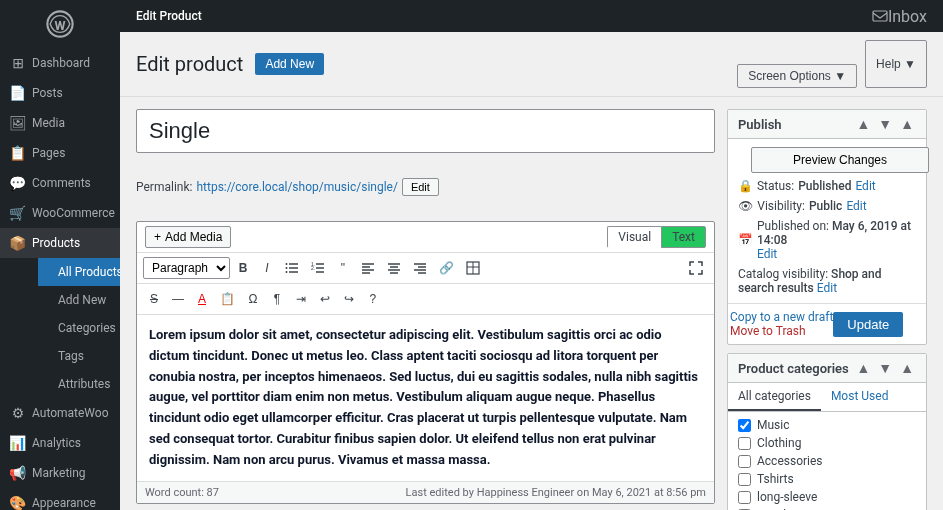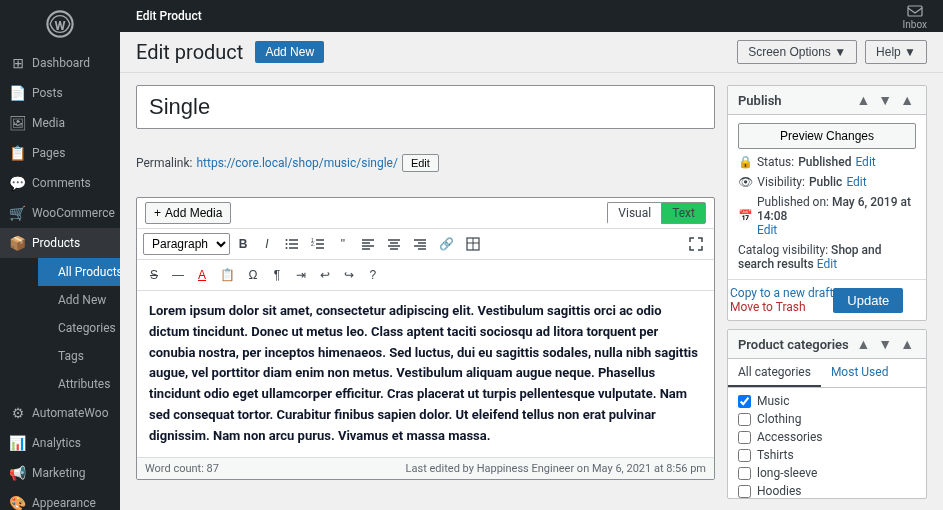--- a/index.html
+++ b/index.html
@@ -19,31 +19,31 @@
     .sidebar-logo svg { width: 28px; height: 28px; }
 
     
     .main { flex: 1; display: flex; flex-direction: column; overflow: hidden; }
 
     
     .topbar { background: #1d2327; color: #fff; display: flex; align-items: center; justify-content: space-between; padding: 0 16px; height: 32px; flex-shrink: 0; }
     .topbar-left { display: flex; align-items: center; gap: 16px; font-size: 12px; }
     .topbar-right { display: flex; align-items: center; gap: 12px; font-size: 12px; }
     .topbar-title { font-weight: 500; font-size: 12px; }
-    .inbox-btn { display: flex; flex-direction: column; align-items: center; font-size: 10px; color: #a7aaad; cursor: pointer; }
+    .inbox-btn { display: flex; align-items: center; font-size: 16px; color: #a7aaad; cursor: pointer; }
     .inbox-btn svg { width: 16px; height: 16px; }
 
     
     .page-header { background: #f0f0f1; padding: 8px 16px; border-bottom: 1px solid #dcdcde; display: flex; align-items: center; justify-content: space-between; flex-shrink: 0; }
     .page-header-left { display: flex; align-items: center; gap: 12px; }
     .page-title-h1 { font-size: 20px; font-weight: 400; color: #1d2327; }
     .add-new-btn { background: #2271b1; color: #fff; border: none; padding: 4px 10px; border-radius: 2px; cursor: pointer; font-size: 12px; }
     .header-actions { display: flex; align-items: flex-end; gap: 8px; }
     .screen-options-btn { background: #f0f0f1; border: 1px solid #8c8f94; padding: 4px 10px; border-radius: 2px; cursor: pointer; font-size: 12px; color: #3c434a; }
-    .help-btn { background: #f0f0f1; border: 1px solid #8c8f94; padding: 4px 10px; border-radius: 2px; cursor: pointer; font-size: 12px; color: #3c434a; }
+    .help-btn { background: #f0f0f1; border: 1px solid #8c8f94; padding: 16px 10px; border-radius: 2px; cursor: pointer; font-size: 12px; color: #3c434a; }
 
     
     .editor-container { display: flex; flex: 1; gap: 0; padding: 12px 16px; overflow: hidden; }
     .editor-main { flex: 1; display: flex; flex-direction: column; gap: 25px; min-width: 0; }
     .editor-sidebar { width: 200px; flex-shrink: 0; display: flex; flex-direction: column; gap: 8px; margin-left: 12px; }
 
     
     .title-input { width: 100%; padding: 8px 12px; font-size: 22px; border: 1px solid #8c8f94; border-radius: 2px; color: #1d2327; background: #fff; }
 
     
@@ -77,21 +77,21 @@
     
     .panel { background: #fff; border: 1px solid #c3c4c7; border-radius: 2px; }
     .panel-header { background: #f6f7f7; border-bottom: 1px solid #c3c4c7; padding: 6px 10px; display: flex; align-items: center; justify-content: space-between; }
     .panel-title { font-weight: 600; font-size: 13px; }
     .panel-actions { display: flex; gap: 4px; }
     .panel-action-btn { background: none; border: none; cursor: pointer; font-size: 14px; color: #646970; padding: 0 2px; }
     .panel-body { padding: 8px 10px; font-size: 12px; }
 
     
     .publish-panel .panel-body { display: flex; flex-direction: column; gap: 6px; }
-    .preview-changes-btn { width: 100%; padding: 5px; background: #f6f7f7; border: 1px solid #8c8f94; border-radius: 2px; cursor: pointer; font-size: 12px; text-align: center; }
+    .preview-changes-btn { width: 100%; padding: 5px; background: #f6f7f7; border: 1px solid #8c8f94; border-radius: 2px; cursor: pointer; font-size: 12px; text-align: center; margin-left: 13px; }
     .status-row { display: flex; align-items: center; gap: 4px; font-size: 12px; }
     .status-link { color: #2271b1; text-decoration: none; cursor: pointer; }
     .catalog-vis { font-size: 12px; }
     .panel-footer { border-top: 1px solid #dcdcde; padding: 6px 2px; display: flex; align-items: center; justify-content: flex-start; }
     .copy-draft { color: #2271b1; text-decoration: none; cursor: pointer; font-size: 12px; display: block; }
     .move-trash { color: #b32d2e; text-decoration: none; cursor: pointer; font-size: 12px; display: block; }
     .update-btn { background: #2271b1; color: #fff; border: none; padding: 5px 14px; border-radius: 2px; cursor: pointer; font-size: 13px; font-weight: 500; }
 
     
     .categories-panel .panel-body { padding: 0; }

